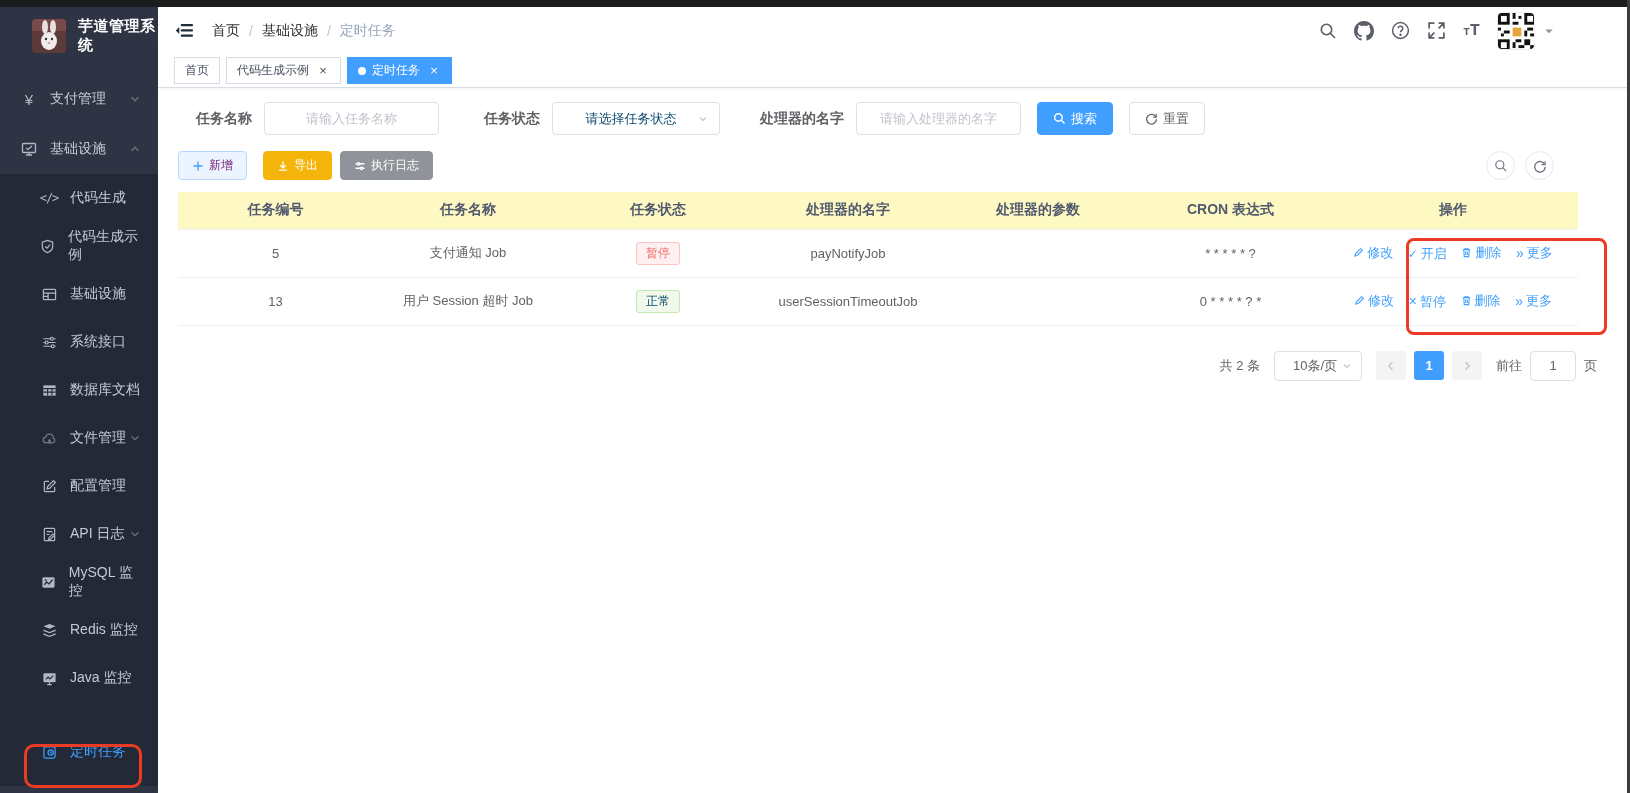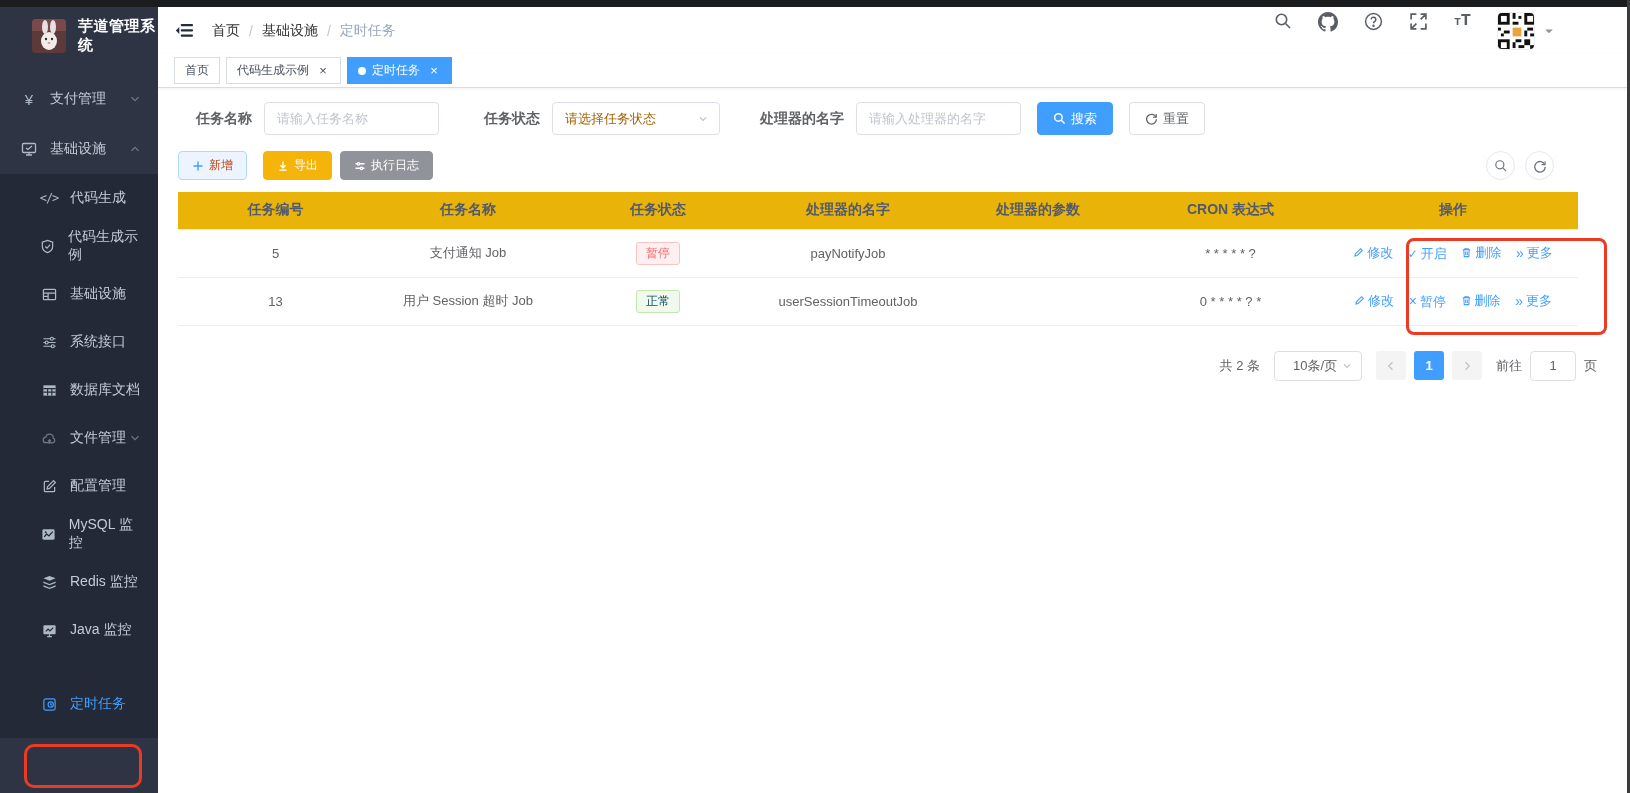--- a/index.html
+++ b/index.html
@@ -32,64 +32,64 @@
   .code-txt { font-size:11px; letter-spacing:-1px; font-family:"DejaVu Sans Mono",monospace; }
 
   
   .main { flex:1; display:flex; flex-direction:column; min-width:0; background:#fff;border-radius:20px; }
   .navbar { height:54px; display:flex; align-items:center; padding:7px 75px 0 17px; }
   .collapse-btn { margin-right:18px; cursor:pointer; display:flex; }
   .breadcrumb { display:flex; align-items:center; gap:9px; font-size:14px; }
   .bc-item { color:#303133; font-weight:500; cursor:pointer; }
   .bc-sep { color:#c0c4cc; }
   .bc-item.last { color:#97a8be; font-weight:400; cursor:default; }
-  .nav-right { margin-left:auto; display:flex; align-items:flex-start; gap:26px;font-family:Liberation Mono, monospace; }
+  .nav-right { margin-left:auto; display:flex; align-items:center; gap:17px;font-family:Liberation Mono, monospace; }
   .nav-icon { color:#5a5e66; display:flex; align-items:center; cursor:pointer; }
   .tt { font-size:17px; font-weight:600; color:#5a5e66; line-height:1; }
   .tt small { font-size:11px; font-weight:600; }
   .avatar-wrap { display:flex; align-items:center; gap:8px; cursor:pointer; }
   .avatar { width:38px; height:38px; border-radius:5px; overflow:hidden; background:#fff; border:1px solid #eee; }
   .caret-down { color:#8c939d; }
 
   .tabsbar { height:34px; border-bottom:1px solid #d8dce5; box-shadow:0 1px 3px rgba(0,0,0,.06); display:flex; align-items:center; padding:0 16px; gap:6px; }
   .tab { height:27px; display:inline-flex; align-items:center; padding:0 10px; border:1px solid #d8dce5; background:#fff; color:#495060; font-size:12px; cursor:pointer; }
   .tab .tab-close { margin-left:7px; font-size:13px; color:inherit; width:14px; text-align:center; border-radius:50%; }
   .tab .tab-close::after { content:"×"; }
   .tab.active { background:#409eff; border-color:#409eff; color:#fff; }
   .tab.active::before { content:""; width:8px; height:8px; border-radius:50%; background:#fff; margin-right:6px; }
 
   .content { padding:14px 20px 0 20px; position:relative; }
 
   
   .filters { display:flex; align-items:center; padding-left:18px; height:33px; gap:0; }
   .f-label { font-size:14px; font-weight:700; color:#606266; margin-right:12px; white-space:nowrap; }
-  .f-input, .f-select { height:33px; border:1px solid #dcdfe6; border-radius:4px; background:#fff; font-size:13px; color:#606266; }
+  .f-input, .f-select { height:33px; border:1px solid #dcdfe6; border-radius:4px; background:#fff; font-size:13px; color:#606266;text-align:center; }
   .f-input { width:175px; padding:0 12px; outline:none; }
   .f-input::placeholder { color:#c0c4cc; }
   .f-select { width:168px; display:flex; align-items:center; padding:0 10px 0 12px; cursor:pointer; }
-  .f-select .ph { color:#a16207; flex:1;font-family:Liberation Mono, monospace; }
+  .f-select .ph { color:#0c4a6e; flex:1;font-family:Liberation Mono, monospace; }
   .gap-lg { width:45px; flex:none; }
   .gap-md { width:40px; flex:none; }
   .btn { display:inline-flex; align-items:center; justify-content:center; gap:5px; height:33px; padding:0 15px;
     border-radius:4px; font-size:13px; cursor:pointer; border:1px solid transparent; white-space:nowrap; }
   .btn-primary { background:#409eff; border-color:#409eff; color:#fff; margin-left:16px; }
   .btn-reset { background:#fff; border-color:#dcdfe6; color:#606266; margin-left:16px; }
 
   
   .toolbar { margin-top:16px; display:flex; align-items:center; height:29px; }
   .btn-sm { height:29px; padding:0 13px; font-size:12px; }
-  .btn-plain-primary { background:#ecf5ff; border-color:#b3d8ff; color:#c2410c; }
+  .btn-plain-primary { background:#ecf5ff; border-color:#b3d8ff; color:#701a75; }
   .btn-warning { background:#f5b40a; border-color:#f5b40a; color:#fff; margin-left:16px; }
   .btn-info { background:#909399; border-color:#909399; color:#fff; margin-left:8px; }
   .tool-right { margin-left:auto; margin-right:56px; display:flex; gap:10px; }
   .circle-btn { width:29px; height:29px; border-radius:50%; border:1px solid #e4e7ed; background:#fff; display:flex; align-items:center; justify-content:center; color:#6b7280; cursor:pointer; }
 
   
   table.grid { margin-top:12px; width:1400px; border-collapse:collapse; table-layout:fixed; }
-  .grid th { background:#eab308; color:#515a6e; font-size:14px; font-weight:600; height:37px; text-align:center; }
+  .grid th { background:#fef9c3; color:#515a6e; font-size:14px; font-weight:600; height:37px; text-align:center; }
   .grid td { height:48px; text-align:center; font-size:13px; color:#606266; border-bottom:1px solid #ebeef5; }
   .grid thead th { border-bottom:1px solid #ebeef5; }
   .tag { display:inline-block; padding:2px 9px; font-size:12px; border-radius:3px; border:1px solid; line-height:17px; }
   .tag-danger { color:#f56c6c; background:#fef0f0; border-color:#fbc4c4; }
   .tag-success { color:#0c4a6e; background:#f0f9eb; border-color:#c2e7b0; }
   .op-link { color:#409eff; font-size:13px; margin-left:11px; cursor:pointer; display:inline-flex; align-items:center; gap:3px; white-space:nowrap; }
   .op-link:first-child { margin-left:0; }
   .gl::before { font-size:12px; }
   .gl-check::before { content:"✓"; }
   .gl-cross::before { content:"×"; font-size:14px; line-height:1; }
@@ -212,20 +212,33 @@
             </svg>
         </div>
         <div class="sub-item">
           <span class="mi-icon">
             <svg class="sicon" width="15" height="15" viewBox="0 0 16 16">
                 <path d="M13.5 8.5v4a1 1 0 0 1-1 1h-9a1 1 0 0 1-1-1v-9a1 1 0 0 1 1-1h4"></path>
                 <path d="M12.3 1.7l2 2L8 10l-2.6.6L6 8z"></path>
               </svg>
           </span>
           <span class="mi-label">配置管理</span>
+        </div>
+        <div class="sub-item">
+          <span class="mi-icon">
+            <svg class="sicon" width="15" height="15" viewBox="0 0 16 16">
+                <rect x="2.5" y="1.5" width="11" height="13" rx="1"></rect>
+                <path d="M5 5h6M5 8h3"></path>
+                <path d="M11.5 7.5l1.6 1.6-4 4-2 .4.4-2z" fill="#232936"></path>
+              </svg>
+          </span>
+          <span class="mi-label">API 日志</span>
+          <svg class="chev" width="14" height="14" viewBox="0 0 16 16">
+              <polyline points="4,6 8,10 12,6" fill="none" stroke="#8a93a0" stroke-width="1.4"></polyline>
+            </svg>
         </div>
         <div class="sub-item">
           <span class="mi-icon">
             <svg width="15" height="15" viewBox="0 0 16 16">
                 <rect x="1.5" y="2.5" width="13" height="11" rx="1.5" fill="currentColor"></rect>
                 <polyline points="3.5,10.5 6,7.5 8.5,9.5 12.5,5" fill="none" stroke="#232936" stroke-width="1.4"></polyline>
                 <circle cx="5" cy="5.5" r="1" fill="#232936"></circle>
               </svg>
           </span>
           <span class="mi-label">MySQL 监控</span>

